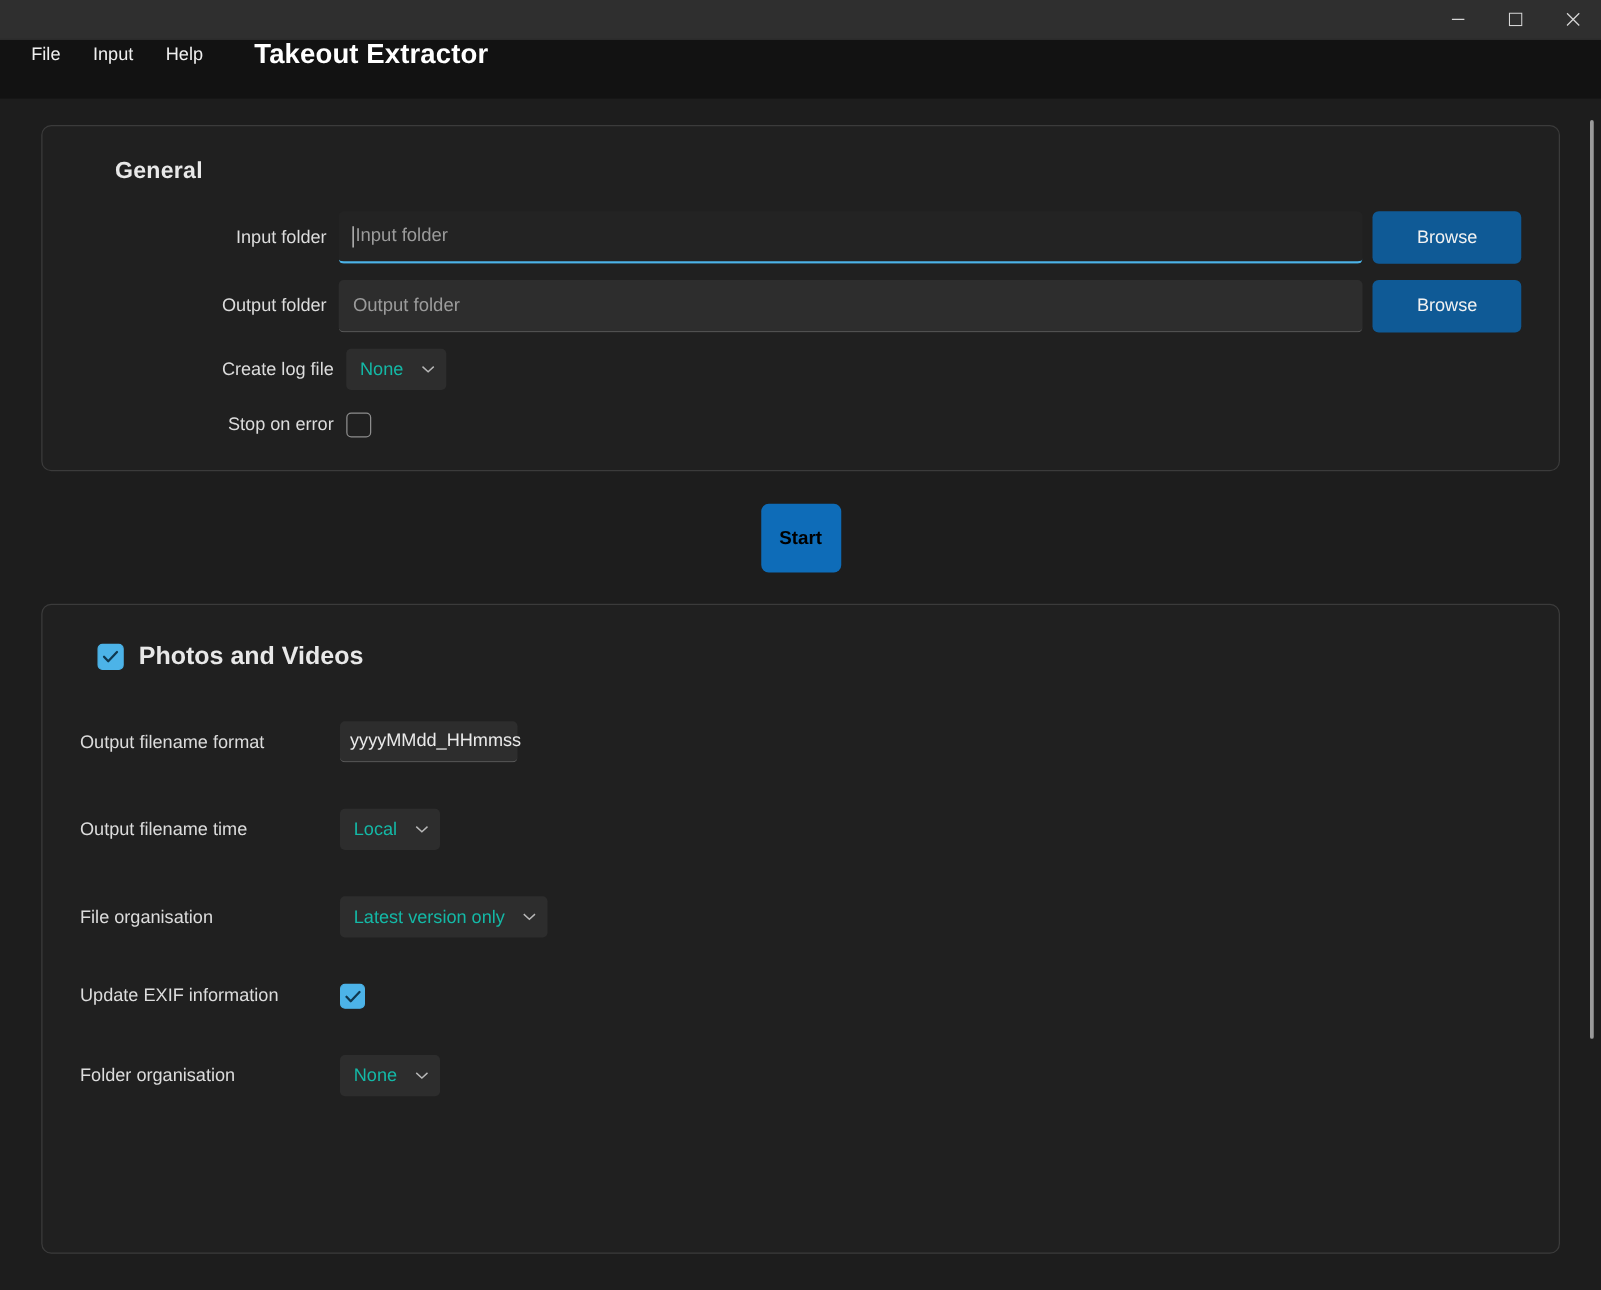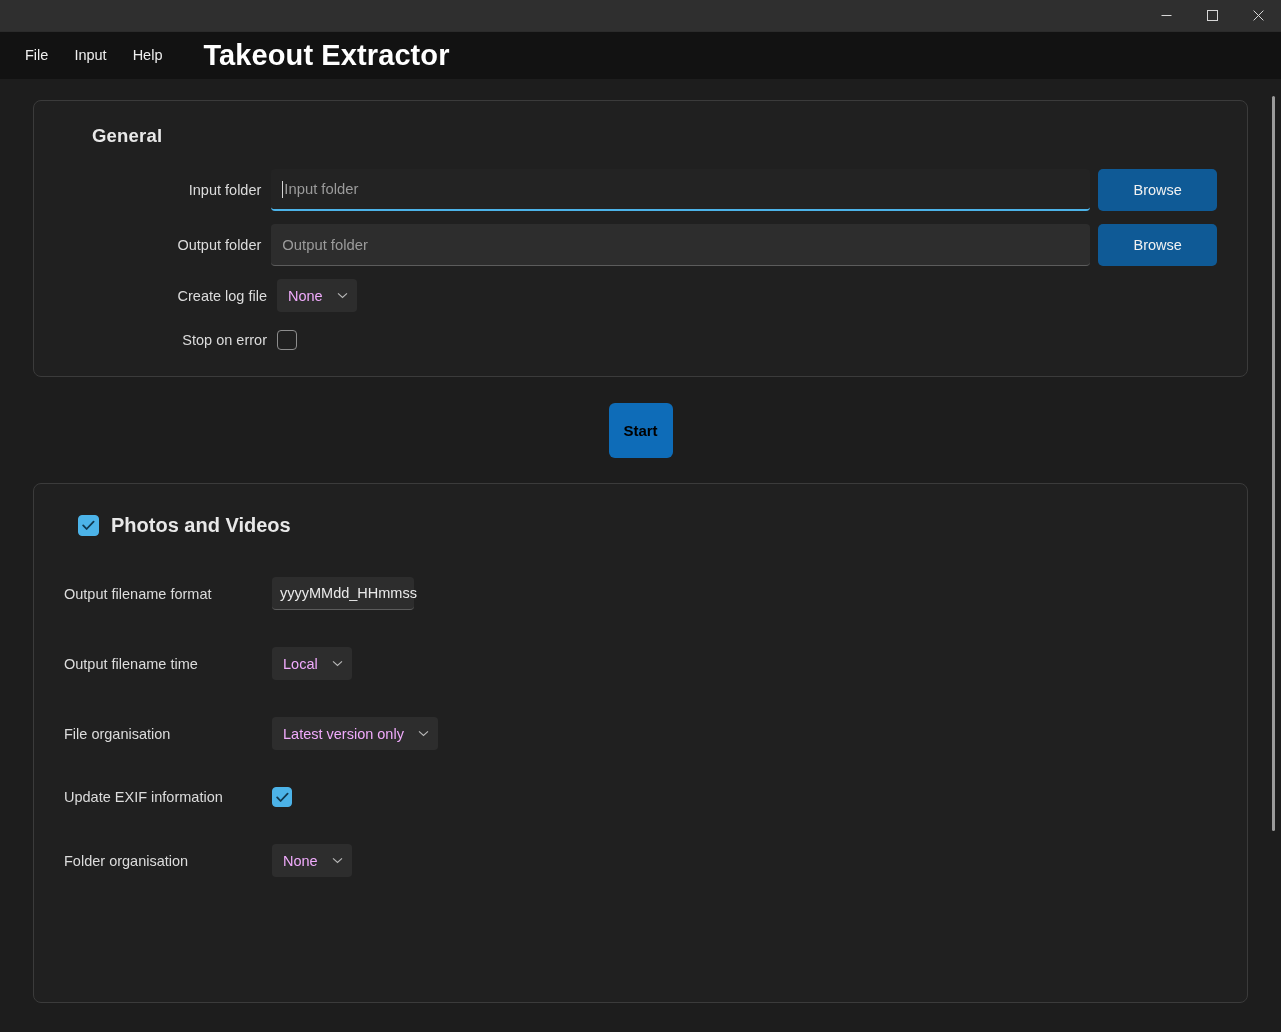--- a/index.html
+++ b/index.html
@@ -33,32 +33,32 @@
     justify-content: center;
     color: #d7d7d7;
   }
   .win-btn svg { display: block; }
 
   
   .menubar {
     height: 47px;
     background: #121212;
     display: flex;
-    align-items: center;
+    align-items: flex-start;
     padding-left: 12px;
   }
   .menu-item {
     font-size: 14.5px;
     color: #f0f0f0;
     padding: 5px 13px;
     border-radius: 4px;
     line-height: 1;
   }
   .app-title {
-    font-size: 29px;
+    font-size: 22px;
     font-weight: 600;
     color: #ffffff;
     margin-left: 28px;
     letter-spacing: 0.1px;
     line-height: 1;
   }
 
   
   .content {
     position: relative;
@@ -193,21 +193,21 @@
 
   
   .dropdown {
     height: 33px;
     background: #2d2d2d;
     border-radius: 4px;
     display: inline-flex;
     align-items: center;
     padding: 0 9px 0 11px;
     font-size: 14.5px;
-    color: #f0abfc;
+    color: #14b8a6;
     white-space: nowrap;
   }
   .dropdown .chev {
     margin-left: 14px;
     color: #b8b8b8;
     display: flex;
     align-items: center;
   }
 
   

